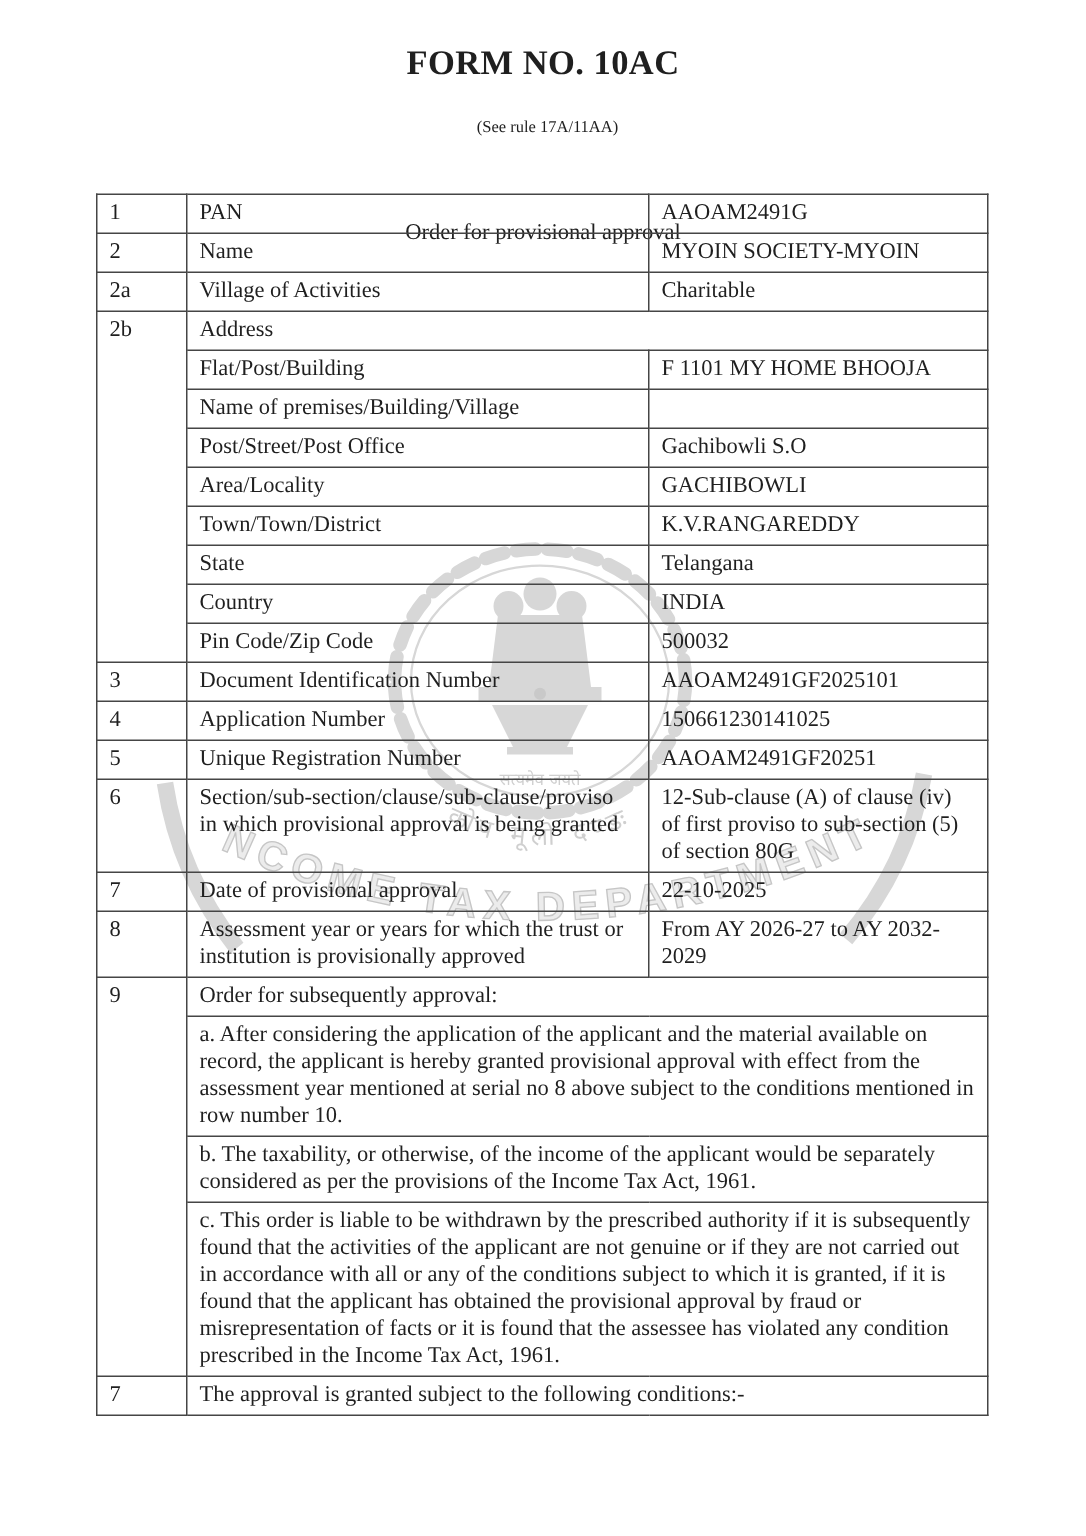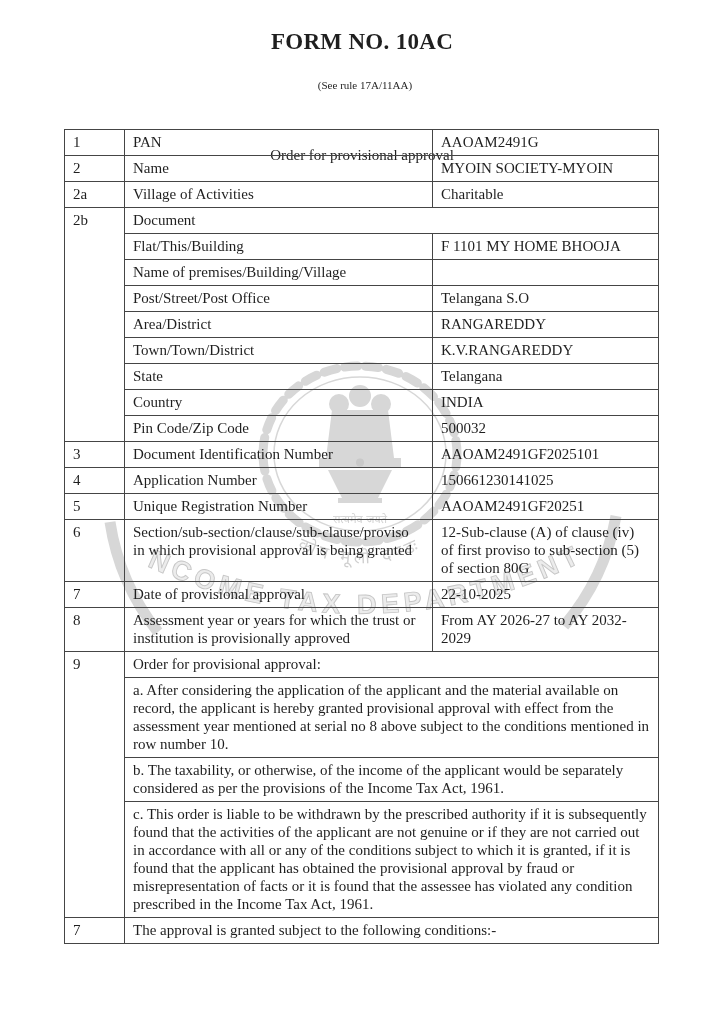--- a/index.html
+++ b/index.html
@@ -97,37 +97,37 @@
         <td>Name</td>
         <td>MYOIN SOCIETY-MYOIN</td>
       </tr>
       <tr>
         <td class="num-cell">2a</td>
         <td>Village of Activities</td>
         <td>Charitable</td>
       </tr>
       <tr>
         <td class="num-cell" rowspan="9">2b</td>
-        <td colspan="2">Document</td>
+        <td colspan="2">Address</td>
       </tr>
       <tr>
-        <td>Flat/This/Building</td>
+        <td>Flat/Post/Building</td>
         <td>F 1101 MY HOME BHOOJA</td>
       </tr>
       <tr>
         <td>Name of premises/Building/Village</td>
         <td></td>
       </tr>
       <tr>
         <td>Post/Street/Post Office</td>
-        <td>Telangana S.O</td>
+        <td>Gachibowli S.O</td>
       </tr>
       <tr>
-        <td>Area/District</td>
-        <td>RANGAREDDY</td>
+        <td>Area/Locality</td>
+        <td>GACHIBOWLI</td>
       </tr>
       <tr>
         <td>Town/Town/District</td>
         <td>K.V.RANGAREDDY</td>
       </tr>
       <tr>
         <td>State</td>
         <td>Telangana</td>
       </tr>
       <tr>
@@ -163,21 +163,21 @@
         <td>Date of provisional approval</td>
         <td>22-10-2025</td>
       </tr>
       <tr>
         <td class="num-cell">8</td>
         <td>Assessment year or years for which the trust or institution is provisionally approved</td>
         <td>From AY 2026-27 to AY 2032-2029</td>
       </tr>
       <tr>
         <td class="num-cell" rowspan="4">9</td>
-        <td colspan="2">Order for provisional approval:</td>
+        <td colspan="2">Order for subsequently approval:</td>
       </tr>
       <tr>
         <td colspan="2" class="para-cell">a. After considering the application of the applicant and the material available on record, the applicant is hereby granted provisional approval with effect from the assessment year mentioned at serial no 8 above subject to the conditions mentioned in row number 10.</td>
       </tr>
       <tr>
         <td colspan="2" class="para-cell">b. The taxability, or otherwise, of the income of the applicant would be separately considered as per the provisions of the Income Tax Act, 1961.</td>
       </tr>
       <tr>
         <td colspan="2" class="para-cell">c. This order is liable to be withdrawn by the prescribed authority if it is subsequently found that the activities of the applicant are not genuine or if they are not carried out in accordance with all or any of the conditions subject to which it is granted, if it is found that the applicant has obtained the provisional approval by fraud or misrepresentation of facts or it is found that the assessee has violated any condition prescribed in the Income Tax Act, 1961.</td>
       </tr>

